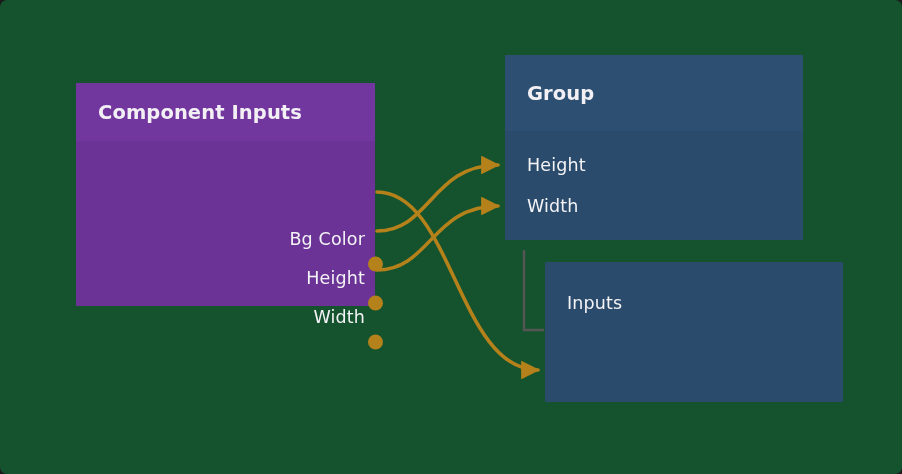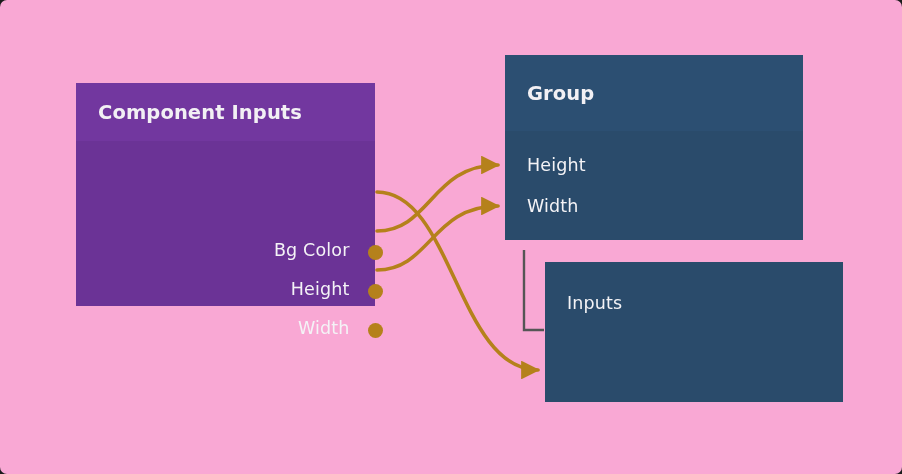--- a/index.html
+++ b/index.html
@@ -7,21 +7,21 @@
     padding: 0;
     background: #1b1b1b;
   }
   body {
     font-family: "DejaVu Sans", sans-serif;
   }
   #canvas {
     position: relative;
     width: 902px;
     height: 474px;
-    background: #f9a8d4;
+    background: #14532d;
     border-radius: 7px;
     overflow: hidden;
   }
   #edge-layer {
     position: absolute;
     left: 0;
     top: 0;
     width: 902px;
     height: 474px;
     pointer-events: none;
@@ -71,20 +71,21 @@
     background: #6b3396;
   }
   #node-component-inputs .node-header {
     height: 58px;
     background: #72379f;
     padding-left: 22px;
   }
   .port-row.out {
     right: 0;
     transform: translateY(-50%);
+    flex-direction: column;
     gap: 8px;
   }
   .port-row.out .port-label {
     margin-right: 10px;
   }
   .port-dot {
     width: 15px;
     height: 15px;
     border-radius: 50%;
     background: #b5811b;

